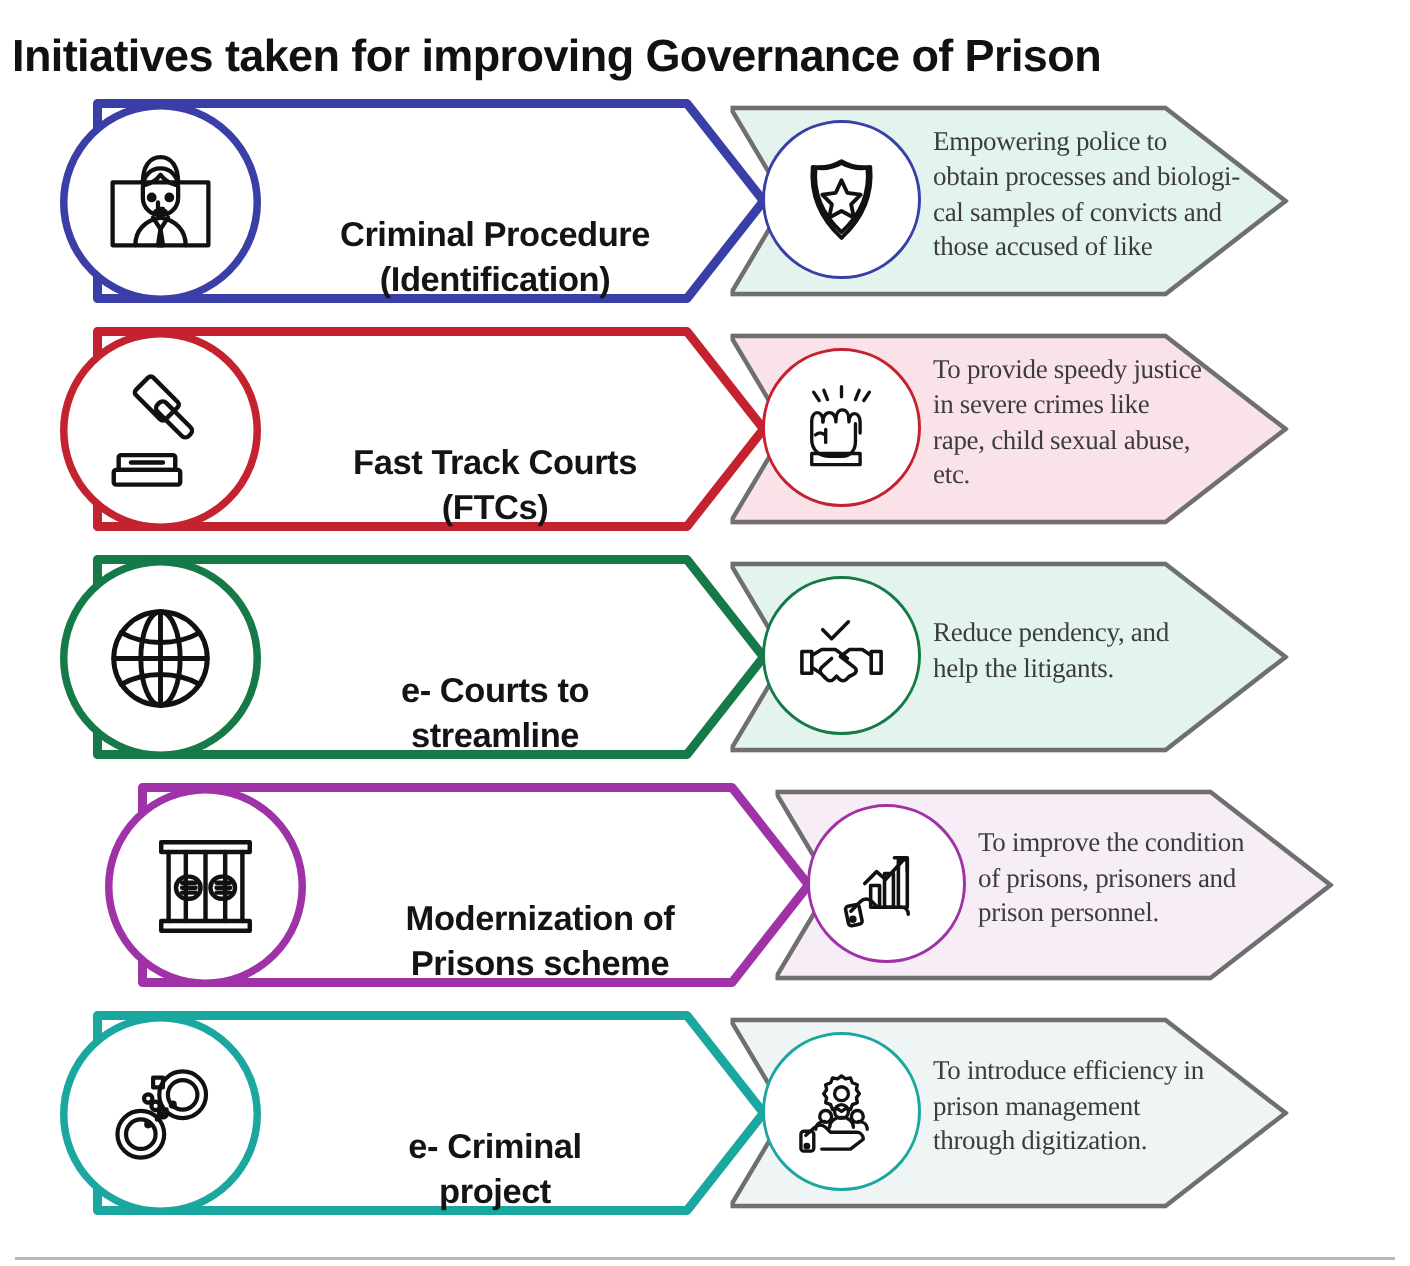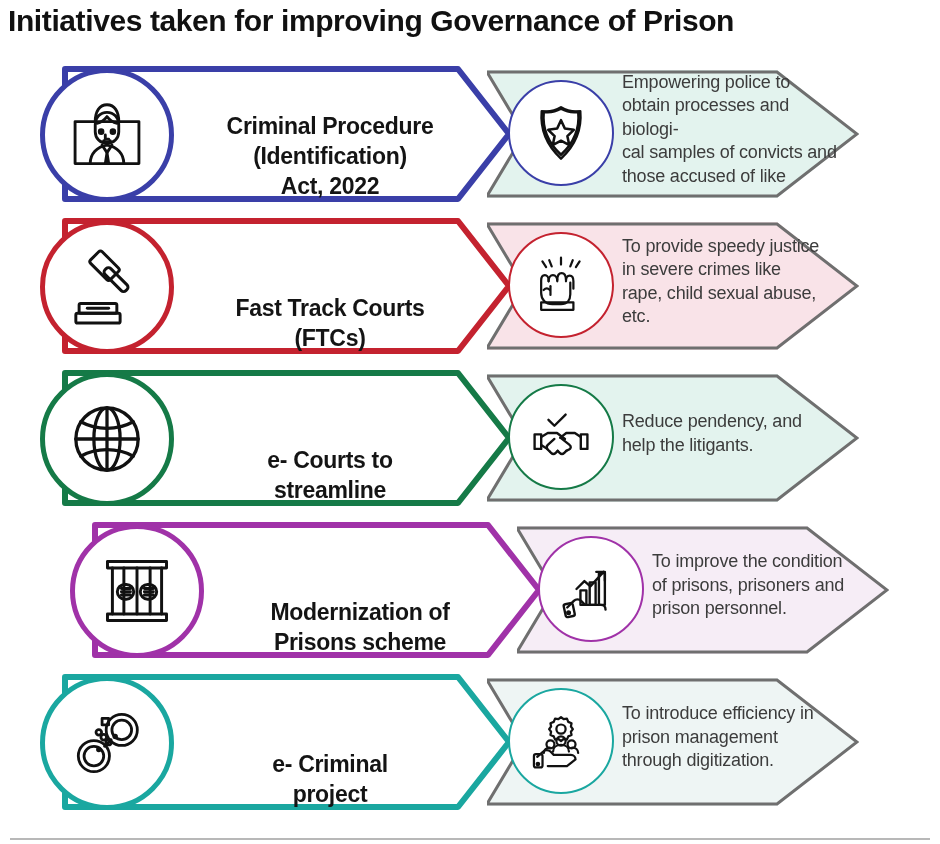--- a/index.html
+++ b/index.html
@@ -7,21 +7,21 @@
     width:940px;height:844px;
     background:#ffffff;
     font-family:"Liberation Sans", sans-serif;
     overflow:hidden;
     position:relative;
   }
 
   
   .title{
     position:absolute;
-    left:8px; top:4px;
+    left:8px; top:21px;
     width:924px;
     font-size:30px;
     font-weight:bold;
     letter-spacing:-0.4px;
     color:#111111;
     white-space:nowrap;
   }
 
   
   .rows{
@@ -113,20 +113,21 @@
   
   .right-text{
     position:absolute;
     left:622px; top:12px;
     width:222px; height:119px;
     display:flex;align-items:center;
     font-size:18px;
     line-height:1.30;
     color:#3c3c3c;
     letter-spacing:-0.2px;
+    font-family:Liberation Serif, serif;
   }
   .right-text span{display:block;}
 
   
   .footer-rule{
     position:absolute;
     left:10px; bottom:4px;
     width:920px; height:2px;
     background:#b8b8b8;
   }
@@ -158,21 +159,20 @@
       <path d="M46 57c2 2 6 2 8 0"></path>
       <path d="M30 84c0-12 8-20 20-22 12 2 20 10 20 22"></path>
       <path d="M44 62l6 9 6-9"></path>
       <path d="M50 71l-2 13h4z"></path>
     </svg>
       </div>
       <div class="left-label">
         <div>
           <div>Criminal Procedure</div>
           <div>(Identification)</div>
-          <div>Act, 2022</div>
         </div>
       </div>
       <div class="right-circle" style="border-color: rgb(58, 63, 168);">
     <svg viewBox="0 0 100 100" width="64" height="64" fill="none" stroke="#111" stroke-width="4" stroke-linecap="round" stroke-linejoin="round">
       <path d="M50 10c10 6 22 7 30 6 2 22-2 48-30 74C22 64 18 38 20 16c8 1 20 0 30-6z"></path>
       <path d="M50 12c9 5 20 6 27 5 2 20-2 44-27 67C25 61 21 37 23 17c7 1 18 0 27-5z"></path>
       <path d="M50 30l6 13 14 2-10 10 3 14-13-7-13 7 3-14-10-10 14-2z"></path>
     </svg>
       </div>
       <div class="right-text">

